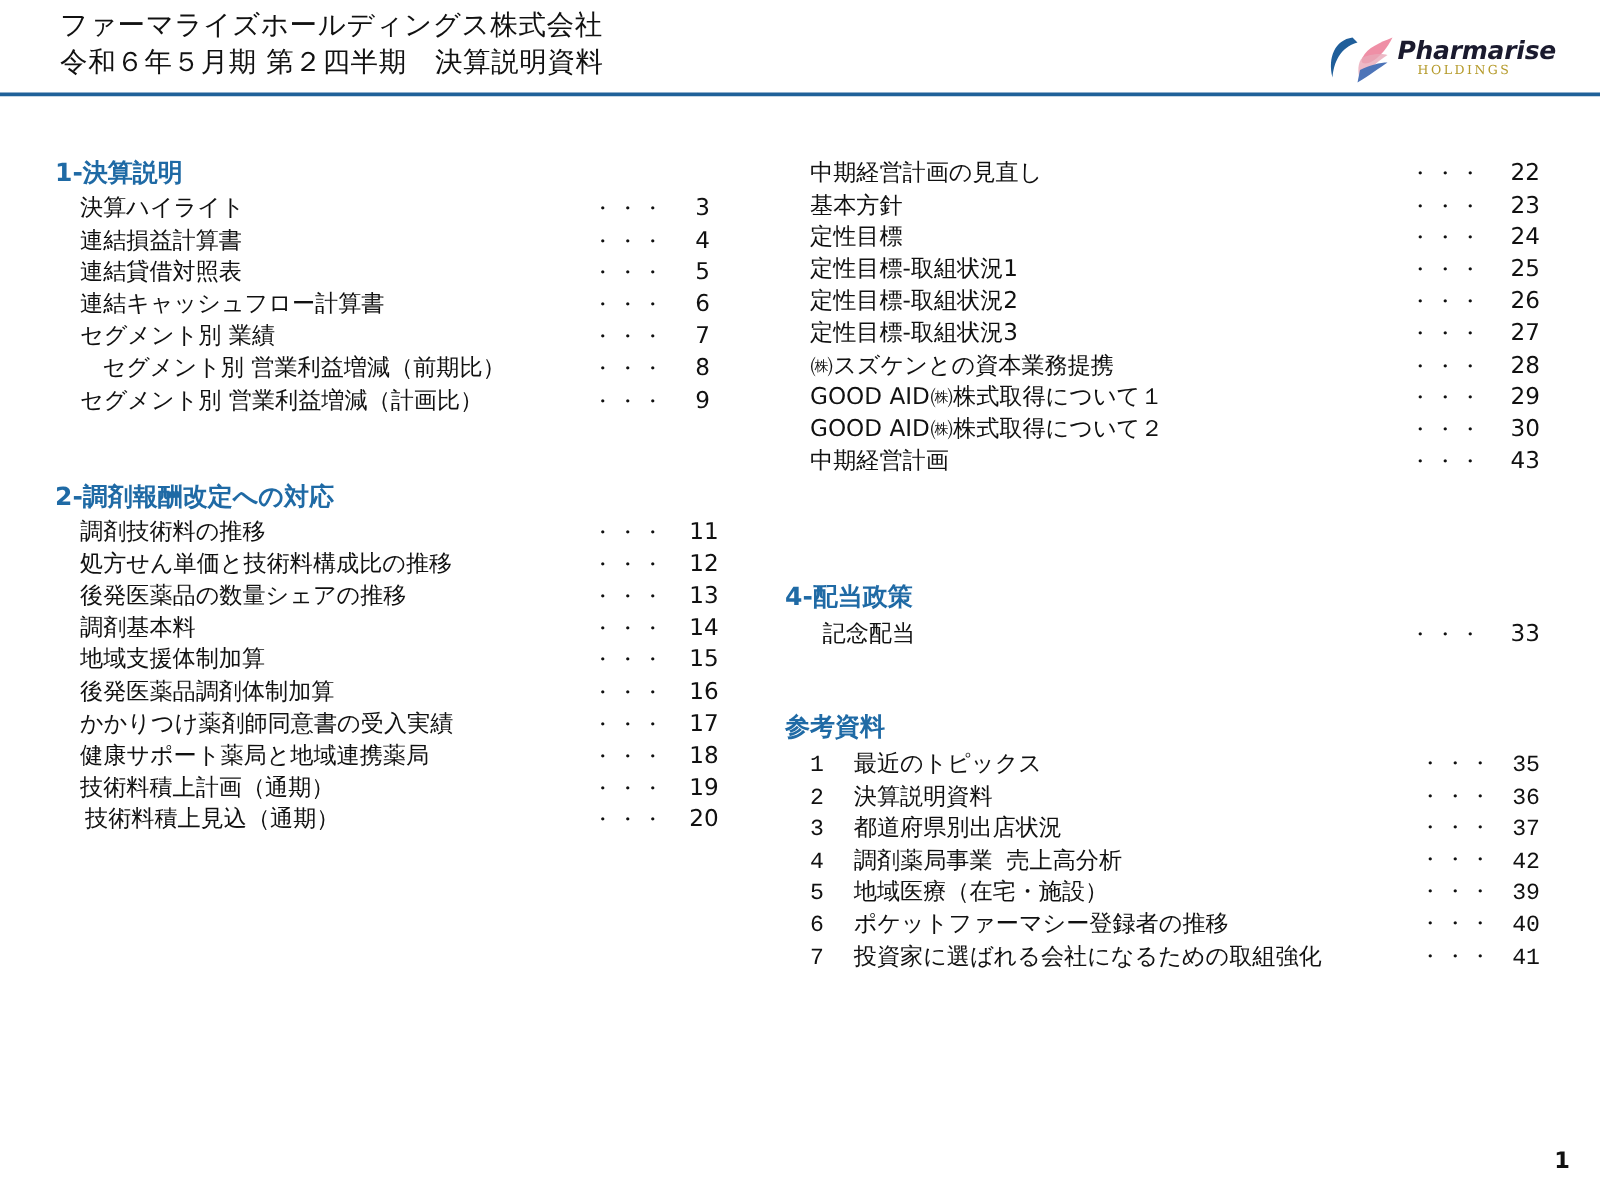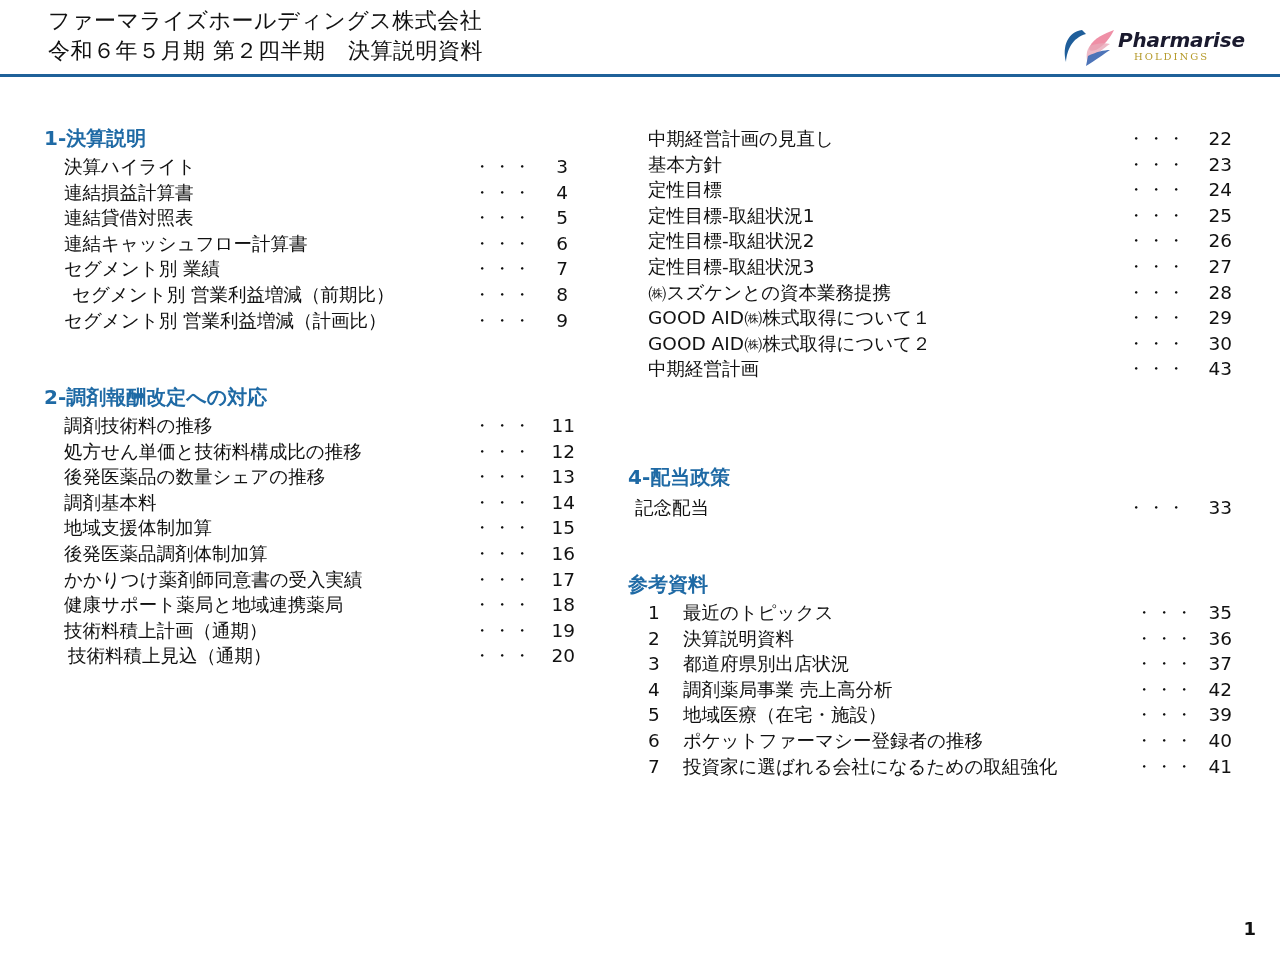--- a/index.html
+++ b/index.html
@@ -88,21 +88,21 @@
         <span class="toc-label" style="left:20px">連結キャッシュフロー計算書</span>
         <span class="toc-dots" style="left:430px">・・・</span>
         <span class="toc-page" style="left:490px">6</span>
       </div>
       <div class="toc-row">
         <span class="toc-label" style="left:20px">セグメント別 業績</span>
         <span class="toc-dots" style="left:430px">・・・</span>
         <span class="toc-page" style="left:490px">7</span>
       </div>
       <div class="toc-row">
-        <span class="toc-label" style="left:28px">セグメント別 営業利益増減（前期比）</span>
+        <span class="toc-label" style="left:38px">セグメント別 営業利益増減（前期比）</span>
         <span class="toc-dots" style="left:430px">・・・</span>
         <span class="toc-page" style="left:490px">8</span>
       </div>
       <div class="toc-row">
         <span class="toc-label" style="left:20px">セグメント別 営業利益増減（計画比）</span>
         <span class="toc-dots" style="left:430px">・・・</span>
         <span class="toc-page" style="left:490px">9</span>
       </div>
     </div>
 </div>
@@ -215,28 +215,28 @@
         <span class="toc-dots" style="left:500px">・・・</span>
         <span class="toc-page" style="left:570px">43</span>
       </div>
     </div>
 </div>
 
 <div class="section" style="left:628px; top:463px; width:620px;">
   <div class="section-heading">4-配当政策</div>
   <div id="sec-r1" style="margin-top: 4px;">
       <div class="toc-row">
-        <span class="toc-label" style="left:7px">記念配当</span>
+        <span class="toc-label" style="left:30px">記念配当</span>
         <span class="toc-dots" style="left:500px">・・・</span>
         <span class="toc-page" style="left:570px">33</span>
       </div>
     </div>
 </div>
 
-<div class="section" style="left:628px; top:570px; width:620px;">
+<div class="section" style="left:628px; top:570px; width:620px;font-family:Liberation Mono, monospace;">
   <div class="section-heading">参考資料</div>
   <div id="sec-r2">
       <div class="toc-row">
         <span class="toc-num" style="left:20px">1</span>
         <span class="toc-label" style="left:55px">最近のトピックス</span>
         <span class="toc-dots" style="left:508px">・・・</span>
         <span class="toc-page" style="left:570px">35</span>
       </div>
       <div class="toc-row">
         <span class="toc-num" style="left:20px">2</span>

